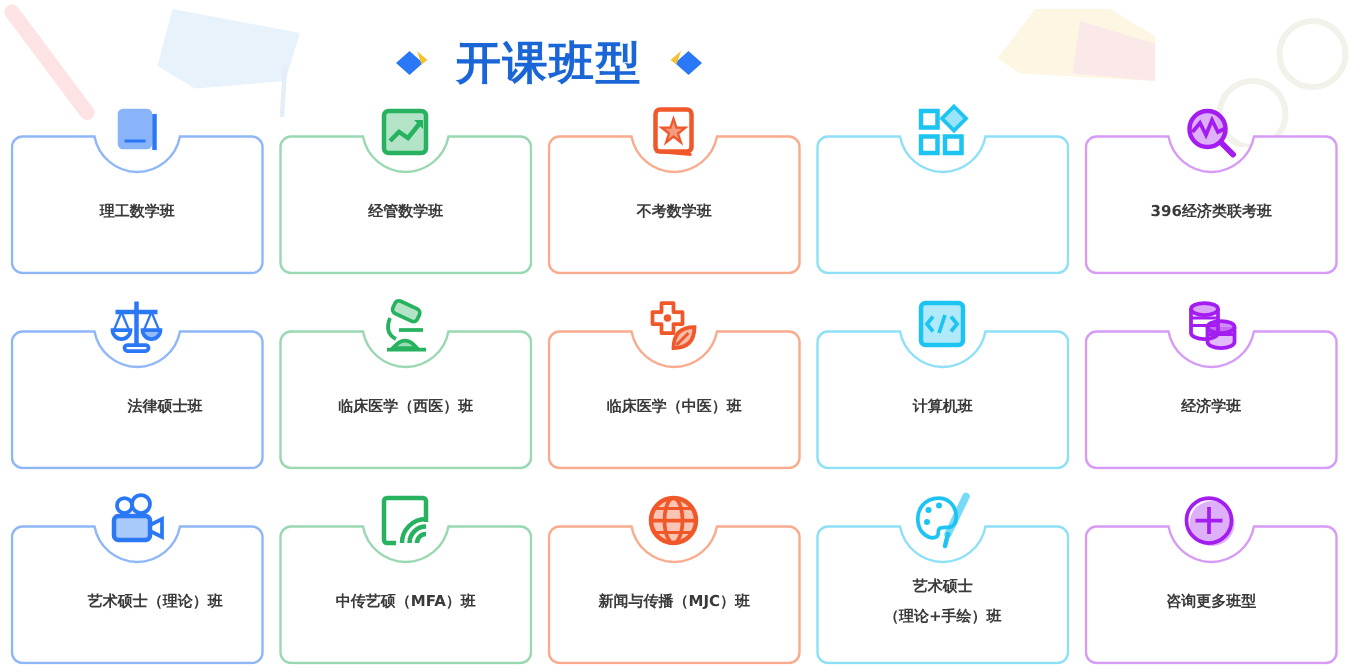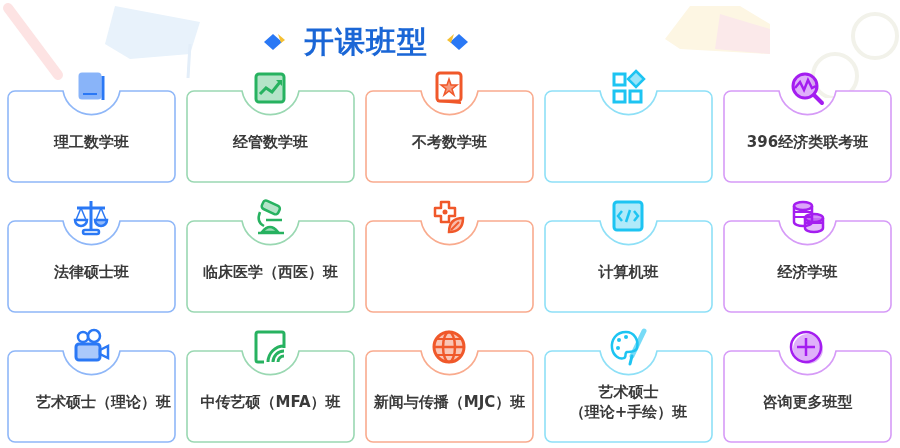--- a/index.html
+++ b/index.html
@@ -4,21 +4,21 @@
 <style>
   html,body{margin:0;padding:0;}
   body{width:900px;height:448px;background:#ffffff;position:relative;overflow:hidden;font-family:"DejaVu Sans","Liberation Sans",sans-serif;}
   .bg{position:absolute;pointer-events:none;}
   .title-wrap{position:absolute;top:20px;left:0;width:732px;height:44px;display:flex;justify-content:center;align-items:center;gap:18px;}
   .title{font-size:30px;font-weight:bold;color:#1a66d6;letter-spacing:1px;}
   .diamond{width:24px;height:20px;position:relative;}
   .card{position:absolute;width:169px;height:93px;}
   .card svg.frame{position:absolute;left:0;top:0;}
   .card .icon{position:absolute;left:64px;top:-22px;width:40px;height:40px;}
-  .card .label{position:absolute;left:0;right:0;top:42px;text-align:center;font-size:15px;font-weight:bold;color:#3a3a3a;line-height:20px;}
+  .card .label{position:absolute;left:0;right:0;top:42px;text-align:center;font-size:10px;font-weight:bold;color:#3a3a3a;line-height:20px;}
   .card .label.two{top:32px;}
 </style>
 </head>
 <body>
 
 <svg class="bg" style="left:0;top:0" width="70" height="85">
     <line x1="8" y1="8" x2="58" y2="75" stroke="#fde3e3" stroke-width="10" stroke-linecap="round"></line>
   </svg>
 <svg class="bg" style="left:100px;top:4px" width="110" height="80">
     <polygon points="15,2 100,18 90,50 30,55 5,40" fill="#e8f2fb"></polygon>
@@ -94,21 +94,21 @@
       <svg class="frame" width="169" height="93">
         <path d="M8 1 H56 A29 29 0 0 0 113 1 H161 A7 7 0 0 1 168 8 V85 A7 7 0 0 1 161 92 H8 A7 7 0 0 1 1 85 V8 A7 7 0 0 1 8 1 Z" fill="#fff" stroke="#d69bf7" stroke-width="1.6"></path>
       </svg>
       <svg class="icon" viewBox="0 0 40 40">
         <circle cx="18" cy="18" r="12" fill="#a41df0" fill-opacity=".35" stroke="#a41df0" stroke-width="3"></circle>
         <polyline points="8,20 13,14 17,22 21,12 25,20 29,18" fill="none" stroke="#a41df0" stroke-width="2.5"></polyline>
         <line x1="27" y1="27" x2="35" y2="35" stroke="#a41df0" stroke-width="4" stroke-linecap="round"></line>
       </svg>
       <div class="label">396经济类联考班</div>
     </div>
-    <div class="card" style="left: 7px; top: 220px;">
+    <div class="card" style="left: 7px; top: 220px; padding-left: 37px;">
       <svg class="frame" width="169" height="93">
         <path d="M8 1 H56 A29 29 0 0 0 113 1 H161 A7 7 0 0 1 168 8 V85 A7 7 0 0 1 161 92 H8 A7 7 0 0 1 1 85 V8 A7 7 0 0 1 8 1 Z" fill="#fff" stroke="#8fb7f8" stroke-width="1.6"></path>
       </svg>
       <svg class="icon" viewBox="0 0 40 40">
         <line x1="20" y1="3" x2="20" y2="32" stroke="#2a78f5" stroke-width="3"></line>
         <line x1="6" y1="10" x2="34" y2="10" stroke="#2a78f5" stroke-width="3"></line>
         <path d="M4 22 A6 6 0 0 0 16 22 Z" fill="none" stroke="#2a78f5" stroke-width="2.5"></path>
         <path d="M24 22 A6 6 0 0 0 36 22 Z" fill="#2a78f5" fill-opacity=".5" stroke="#2a78f5" stroke-width="2.5"></path>
         <line x1="10" y1="10" x2="5" y2="22" stroke="#2a78f5" stroke-width="1.5"></line>
         <line x1="10" y1="10" x2="15" y2="22" stroke="#2a78f5" stroke-width="1.5"></line>
@@ -134,20 +134,21 @@
     <div class="card" style="left: 365px; top: 220px;">
       <svg class="frame" width="169" height="93">
         <path d="M8 1 H56 A29 29 0 0 0 113 1 H161 A7 7 0 0 1 168 8 V85 A7 7 0 0 1 161 92 H8 A7 7 0 0 1 1 85 V8 A7 7 0 0 1 8 1 Z" fill="#fff" stroke="#f9ab8e" stroke-width="1.6"></path>
       </svg>
       <svg class="icon" viewBox="0 0 40 40">
         <path d="M12 4 h8 v6 h6 v8 h-6 v6 h-8 v-6 h-6 v-8 h6 z" fill="none" stroke="#f0582a" stroke-width="2.5" stroke-linejoin="round"></path>
         <circle cx="16" cy="14" r="2.5" fill="#f0582a"></circle>
         <path d="M20 34 Q20 20 34 20 Q34 34 20 34 Z" fill="#f0582a" fill-opacity=".4" stroke="#f0582a" stroke-width="2.5"></path>
         <line x1="22" y1="32" x2="30" y2="24" stroke="#f0582a" stroke-width="2"></line>
       </svg>
+      <div class="label">临床医学（中医）班</div>
     </div>
     <div class="card" style="left: 544px; top: 220px;">
       <svg class="frame" width="169" height="93">
         <path d="M8 1 H56 A29 29 0 0 0 113 1 H161 A7 7 0 0 1 168 8 V85 A7 7 0 0 1 161 92 H8 A7 7 0 0 1 1 85 V8 A7 7 0 0 1 8 1 Z" fill="#fff" stroke="#8ee0f7" stroke-width="1.6"></path>
       </svg>
       <svg class="icon" viewBox="0 0 40 40">
         <rect x="6" y="4" width="28" height="28" rx="3" fill="#1dc4f2" fill-opacity=".35" stroke="#1dc4f2" stroke-width="3"></rect>
         <polyline points="14,13 10,18 14,23" fill="none" stroke="#1dc4f2" stroke-width="2.5"></polyline>
         <polyline points="26,13 30,18 26,23" fill="none" stroke="#1dc4f2" stroke-width="2.5"></polyline>
         <line x1="22" y1="12" x2="18" y2="24" stroke="#1dc4f2" stroke-width="2.5"></line>

